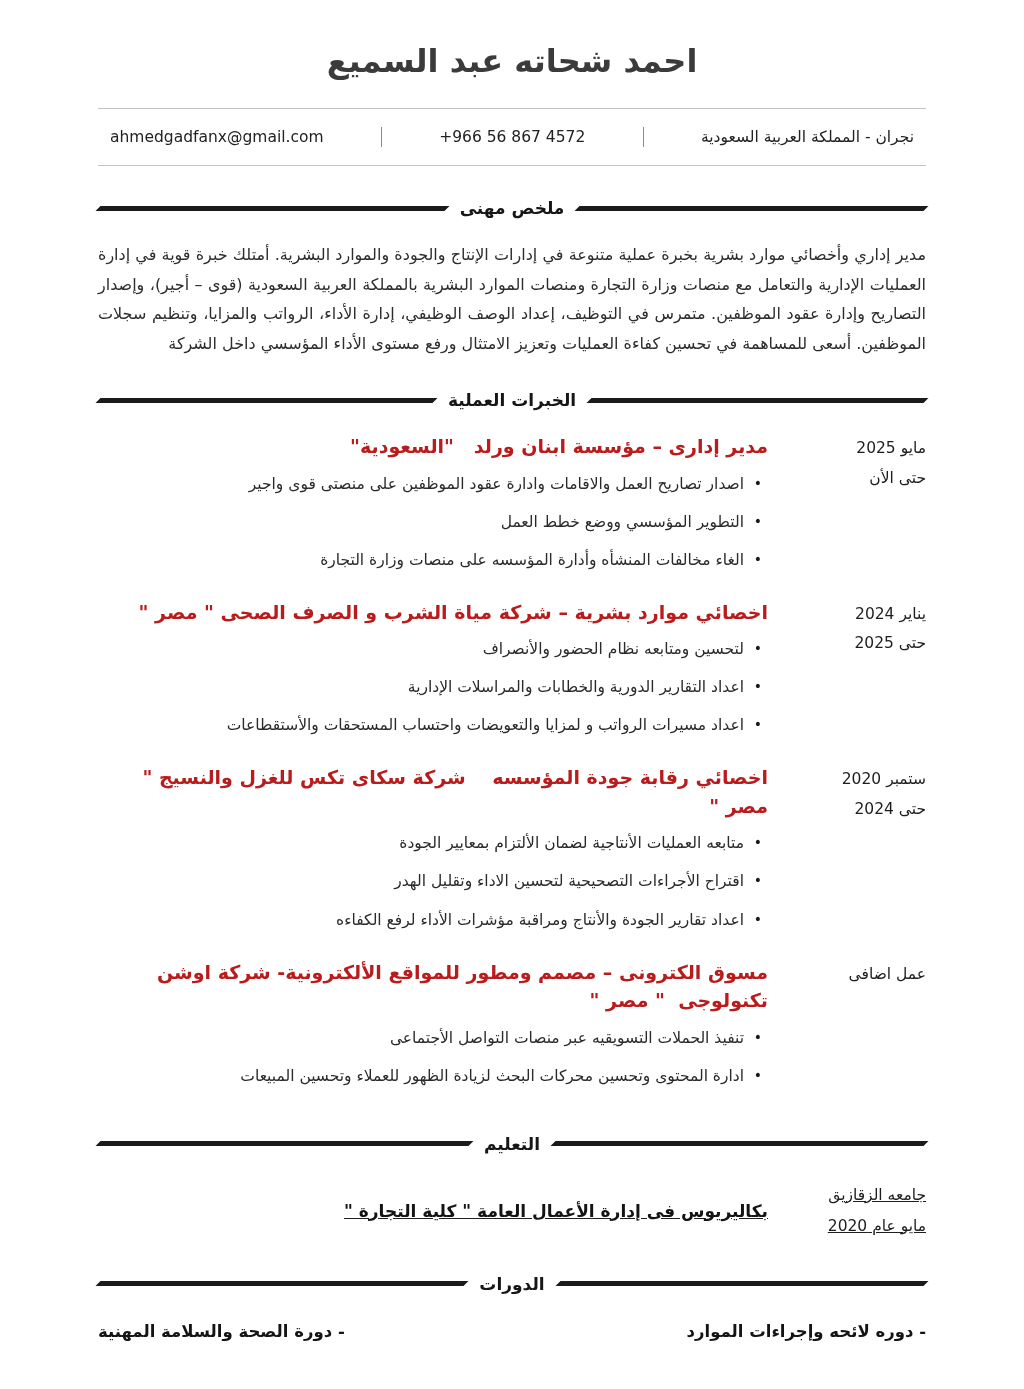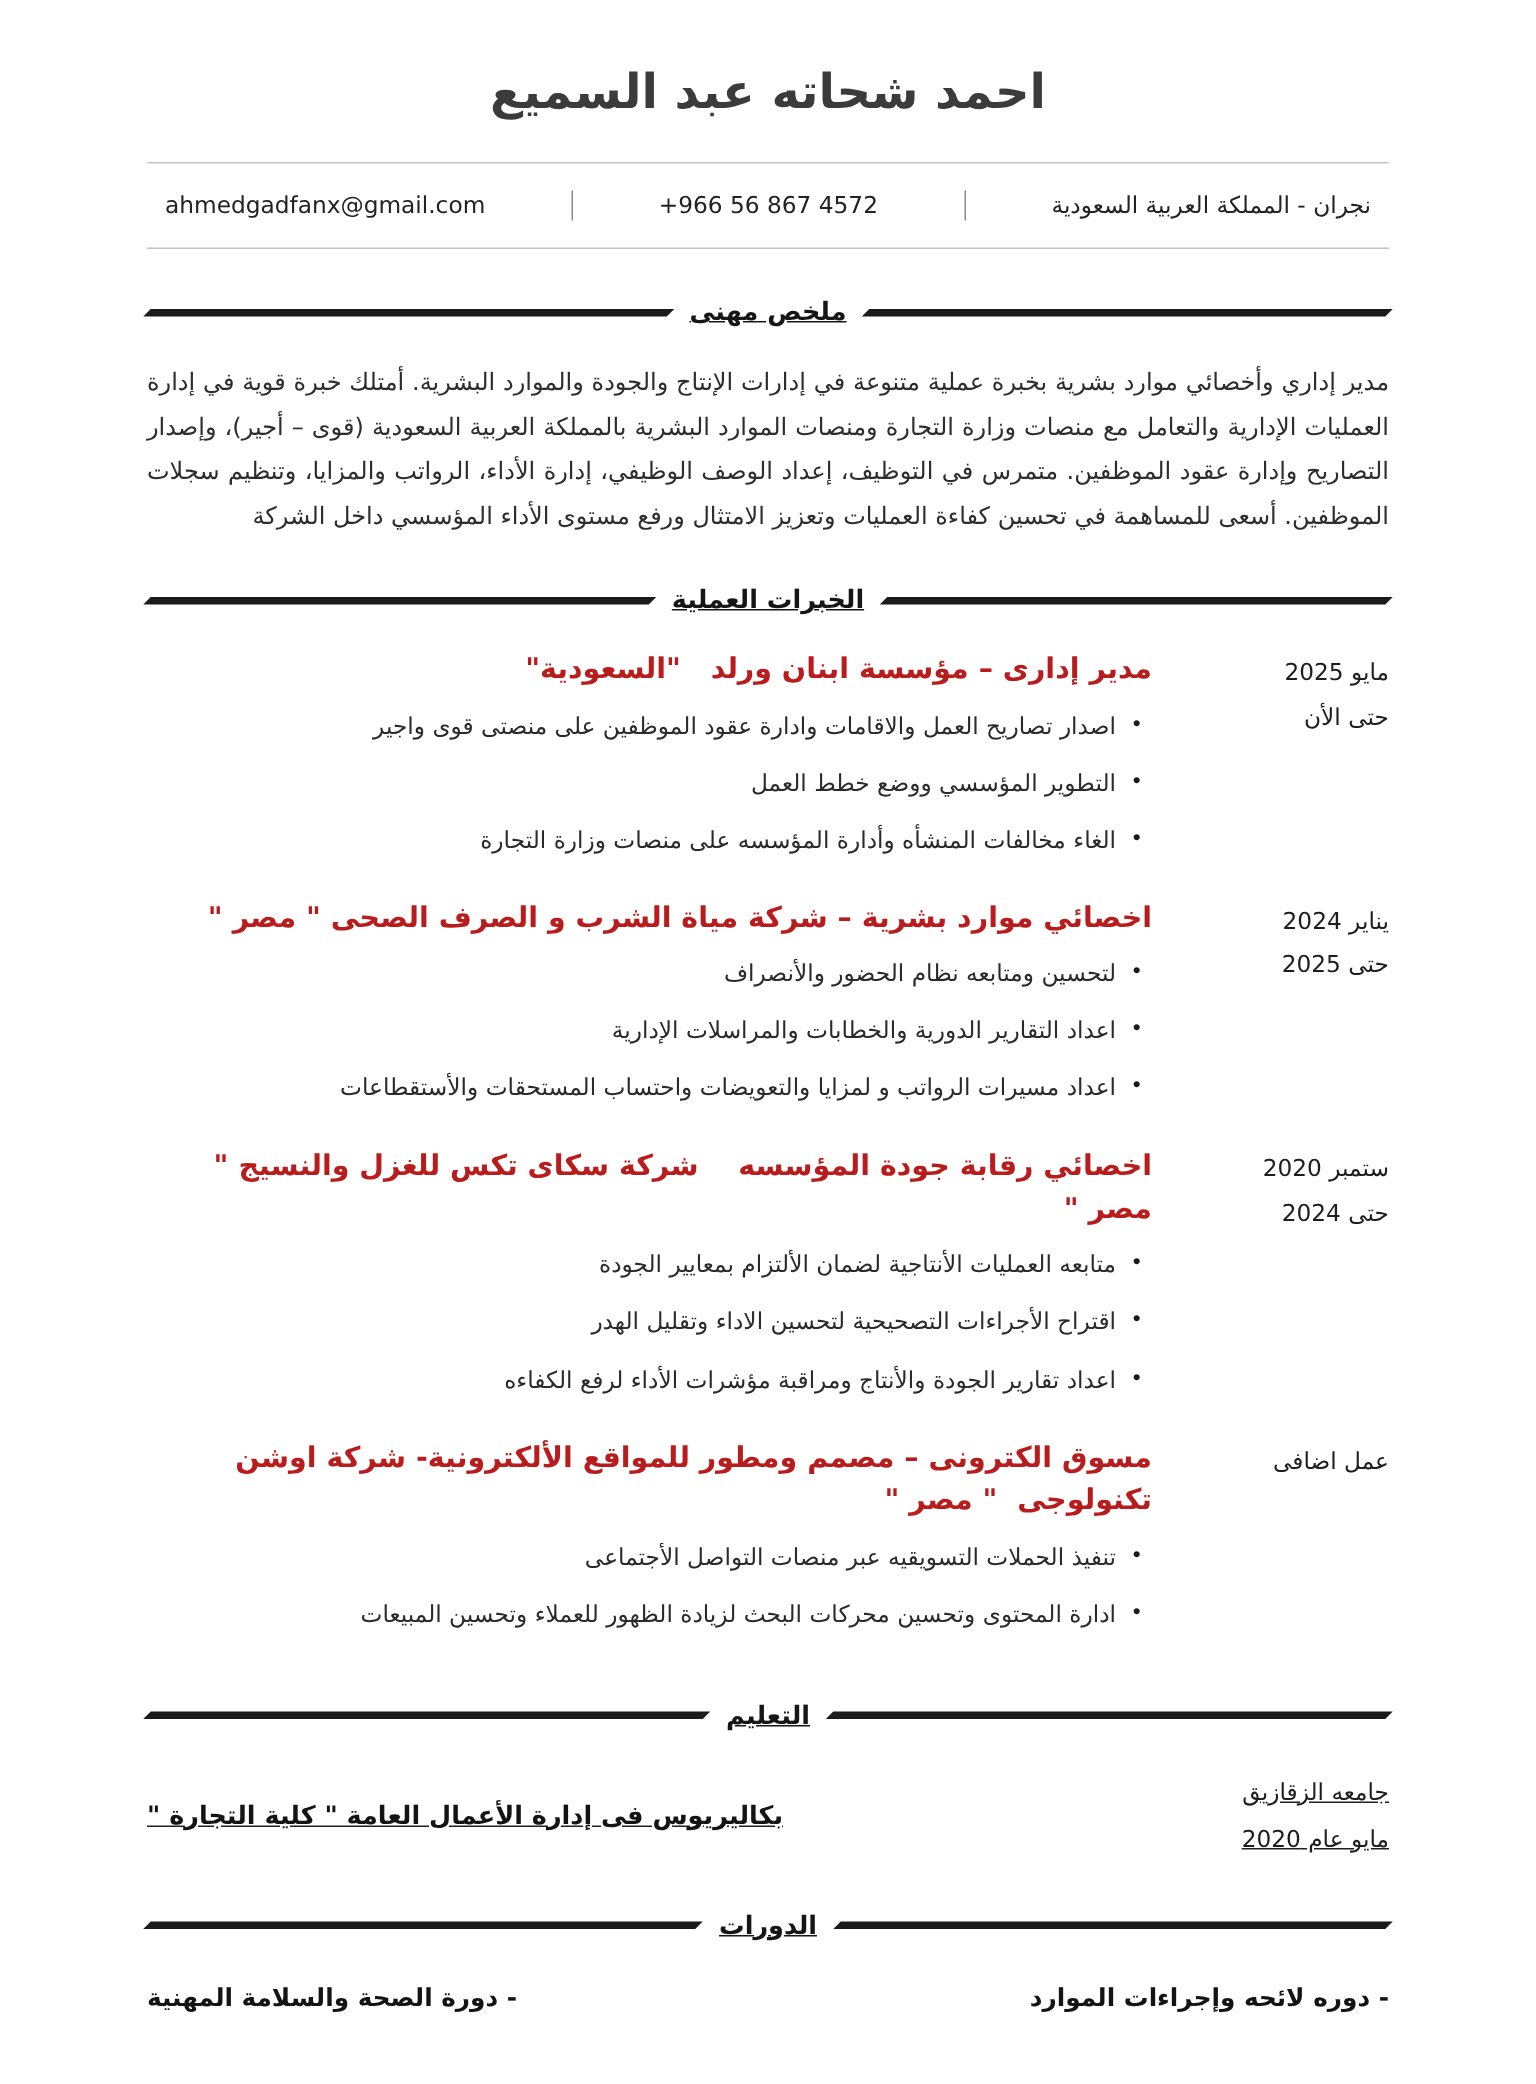--- a/index.html
+++ b/index.html
@@ -52,21 +52,20 @@
     flex: 1;
     height: 5px;
     background: #1b1b1b;
     transform: skewX(-45deg);
   }
   .section-bar .label {
     font-size: 17px;
     font-weight: 700;
     color: #161616;
     white-space: nowrap;
-    text-decoration: underline;
   }
 
   .summary {
     font-size: 16px;
     line-height: 1.85;
     text-align: justify;
     color: #2d2d2d;
   }
 
   .exp-item { display: flex; gap: 36px; margin-bottom: 12px; }
@@ -108,21 +107,21 @@
   .edu-row { display: flex; align-items: center; gap: 36px; margin: 26px 0 10px; text-decoration: underline; }
   .edu-dates {
     flex: 0 0 122px;
     width: 122px;
     font-size: 15.5px;
     color: #1d1d1d;
     line-height: 2.0;
   }
   .edu-degree {
     flex: 1;
-    text-align: left;
+    text-align: right;
     font-size: 17px;
     font-weight: 700;
     color: #141414;
   }
 
   .courses-row { display: flex; justify-content: space-between; margin-top: 26px; }
   .course-col { width: 48%; }
   .course-col.col-start { text-align: right; }
   .course-col.col-end { text-align: left; }
   .course-item {

